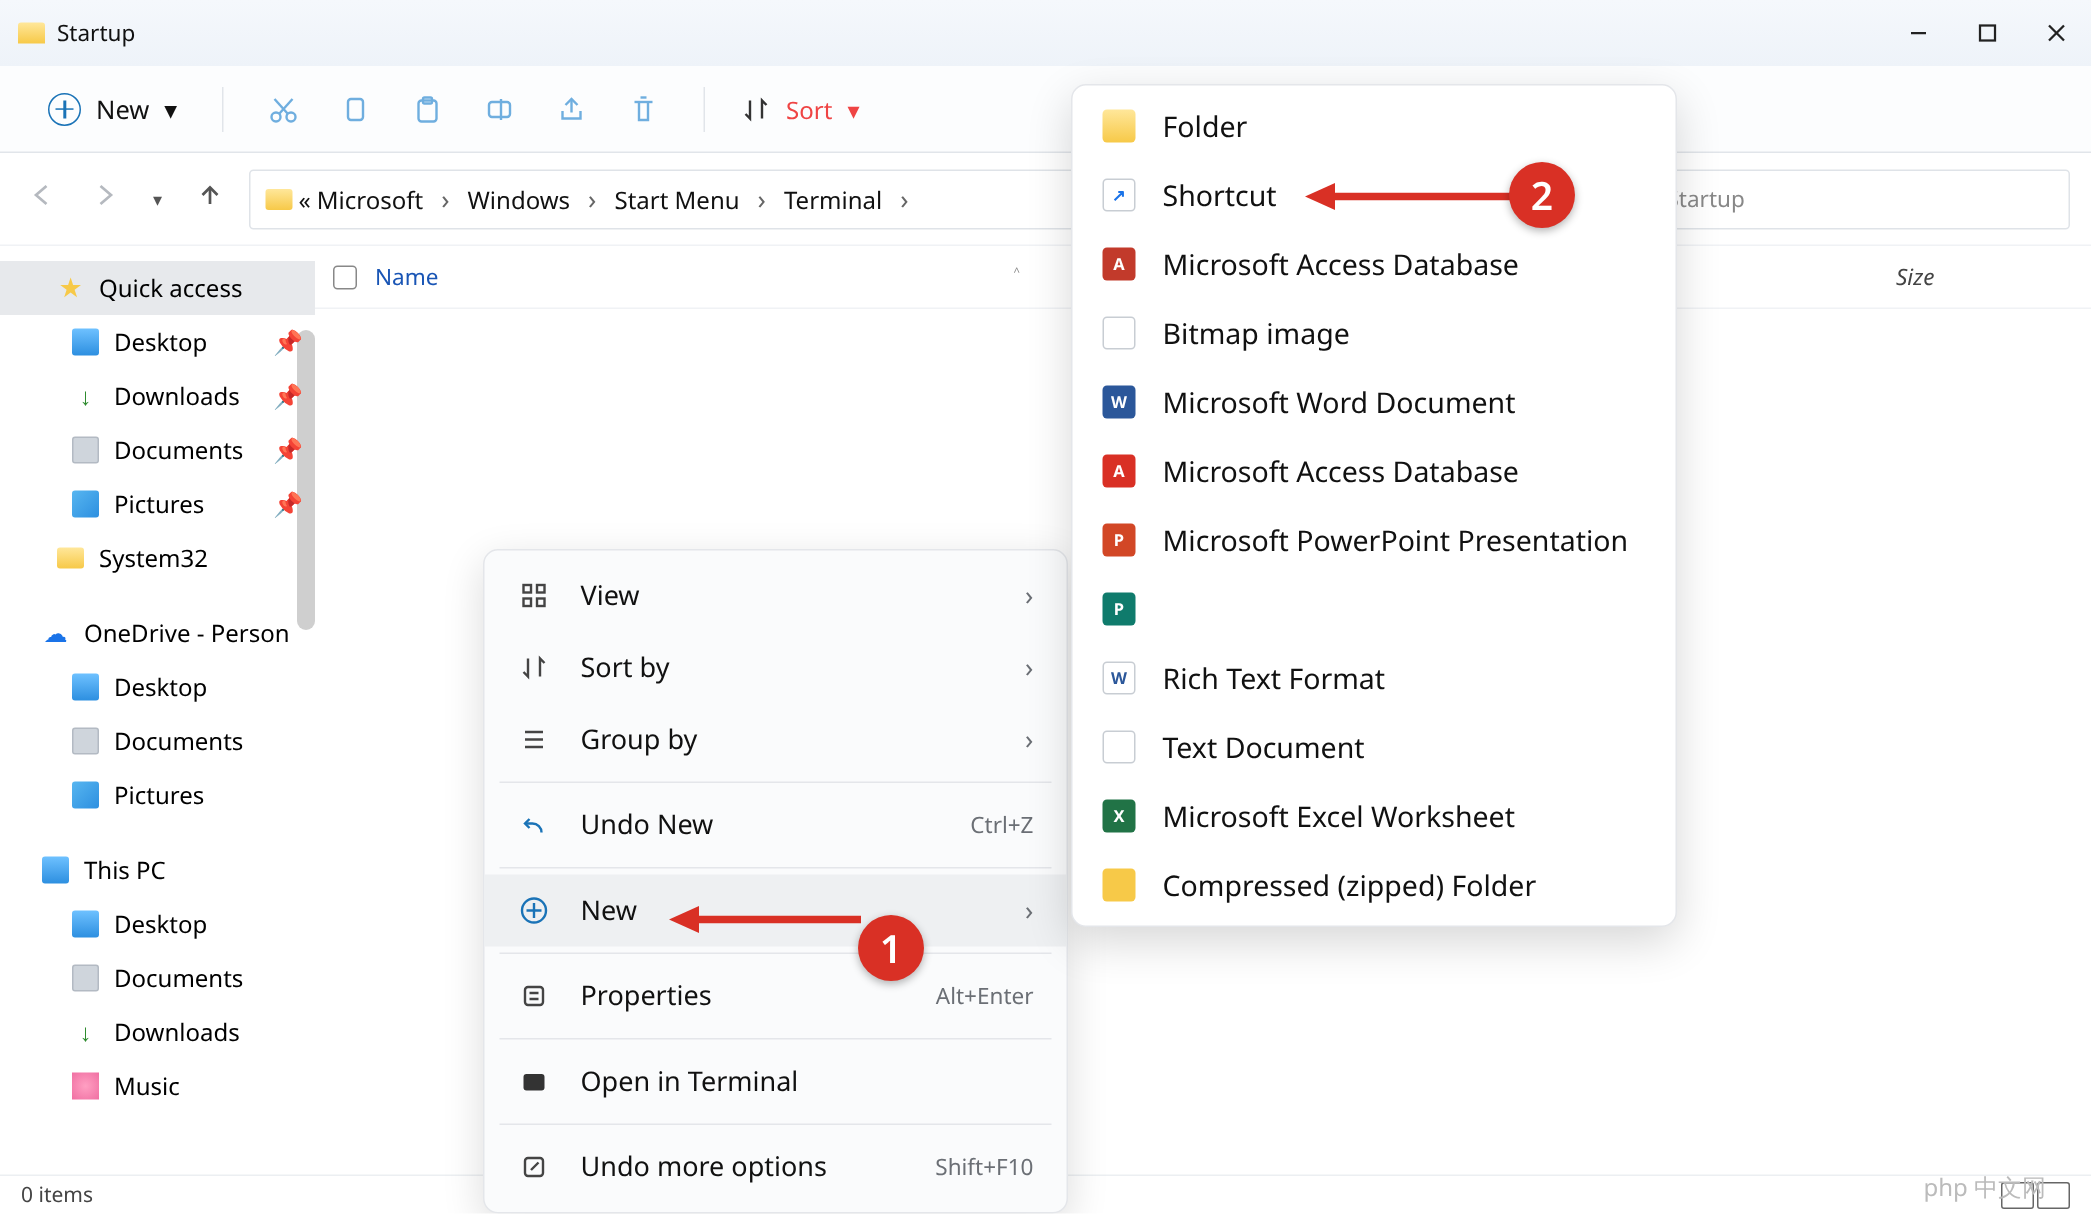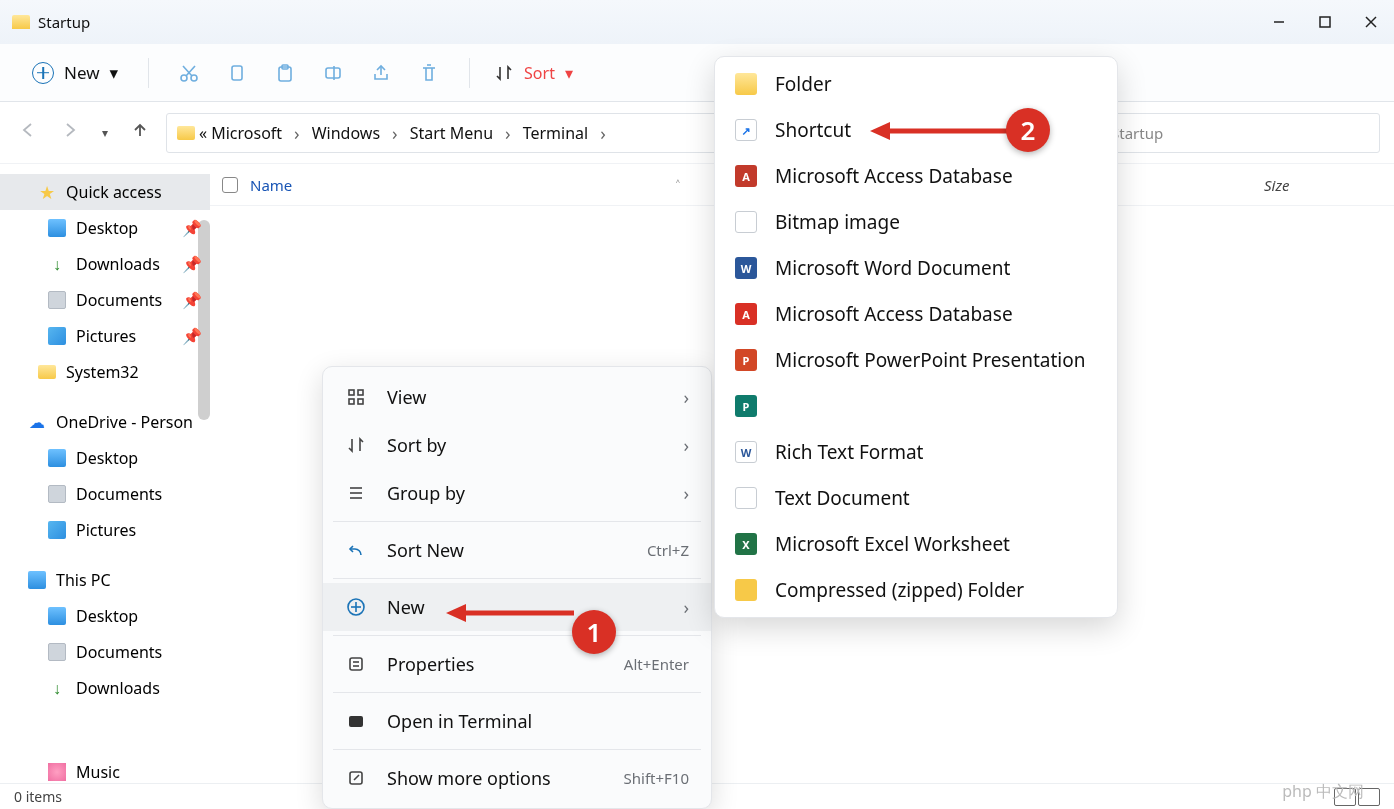--- a/index.html
+++ b/index.html
@@ -284,21 +284,21 @@
               <span>Desktop</span>
             </div>
             <div class="sb-item" style="padding-left: 48px;">
               <span class="ico doc"></span>
               <span>Documents</span>
             </div>
             <div class="sb-item" style="padding-left: 48px;">
               <span class="ico darrow">↓</span>
               <span>Downloads</span>
             </div>
-            <div class="sb-item" style="padding-left: 48px; margin-top: 48px;">
+            <div class="sb-item" style="padding-left: 48px;">
               <span class="ico music"></span>
               <span>Music</span>
             </div>
           </div>
       </div>
     </div>
   </div>
 
   <div class="content">
     <div class="col-headers">
@@ -351,21 +351,21 @@
     <span class="chev">›</span>
   </div>
   <div class="sep"></div>
   <div class="row">
     <span class="ci">
         <svg width="18" height="18" style="stroke:#1a73b7">
           <path d="M14 14a6 6 0 0 0-6-6H3"></path>
           <path d="M6 5 3 8l3 3"></path>
         </svg>
       </span>
-    <span class="label">Sort New</span>
+    <span class="label">Undo New</span>
     <span class="accel">Ctrl+Z</span>
   </div>
   <div class="sep"></div>
   <div class="row hl">
     <span class="ci">
         <svg class="plus" width="20" height="20">
           <circle cx="10" cy="10" r="8"></circle>
           <line x1="10" y1="5" x2="10" y2="15"></line>
           <line x1="5" y1="10" x2="15" y2="10"></line>
         </svg>
@@ -395,21 +395,21 @@
     <span class="label">Open in Terminal</span>
   </div>
   <div class="sep"></div>
   <div class="row">
     <span class="ci">
         <svg width="18" height="18">
           <rect x="3" y="3" width="12" height="12" rx="2"></rect>
           <path d="M12 6l-5 5"></path>
         </svg>
       </span>
-    <span class="label">Show more options</span>
+    <span class="label">Undo more options</span>
     <span class="accel">Shift+F10</span>
   </div>
 </div>
 
 <div class="ctx2" id="new-submenu">
     <div class="row">
       <span class="fi folder"></span>
       <span>Folder</span>
     </div>
     <div class="row">

